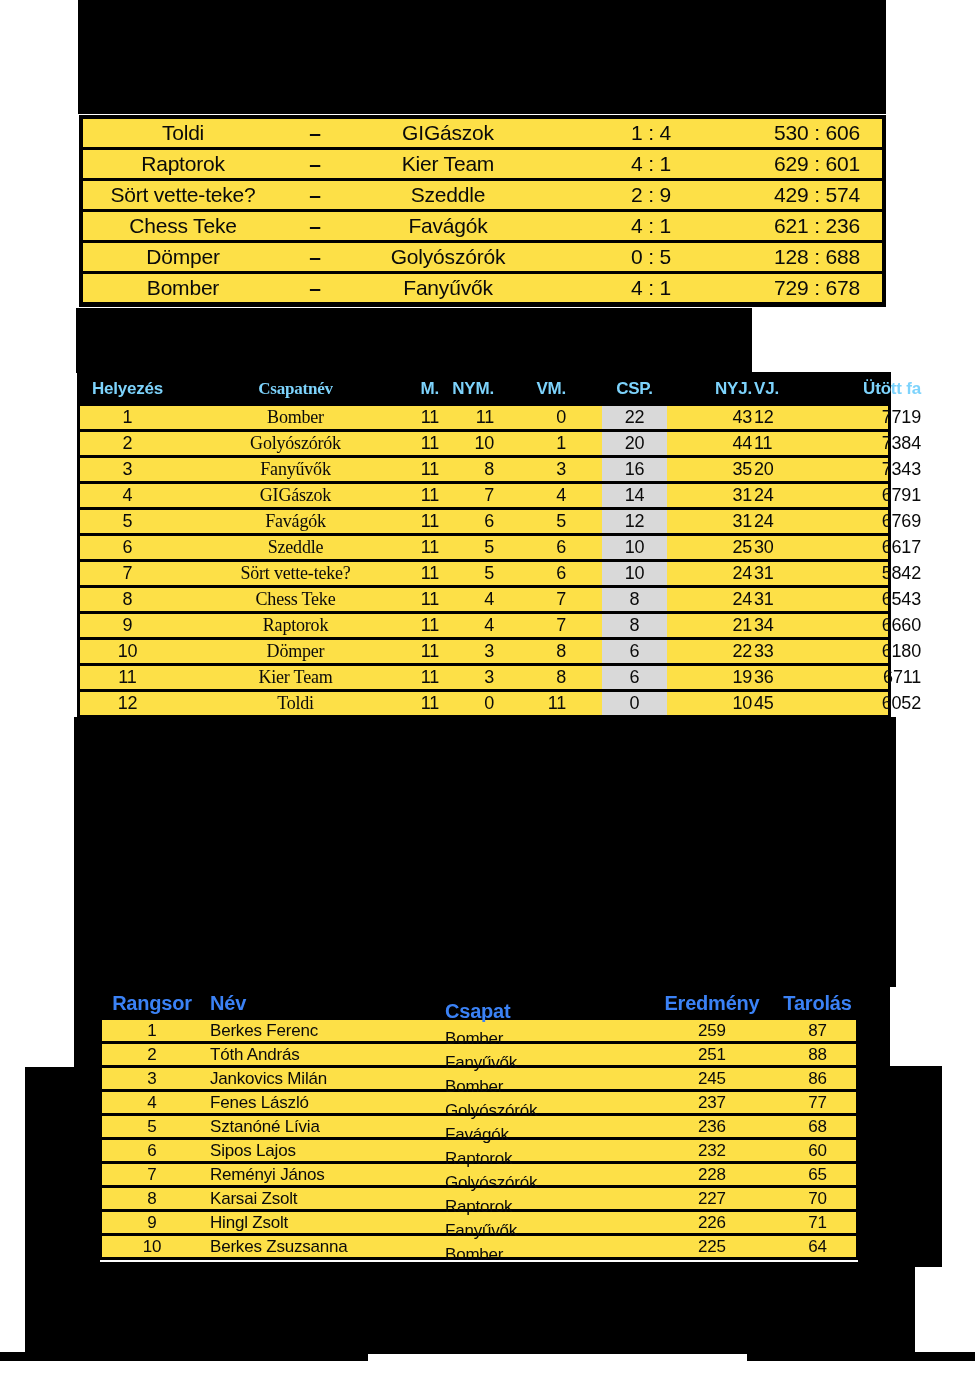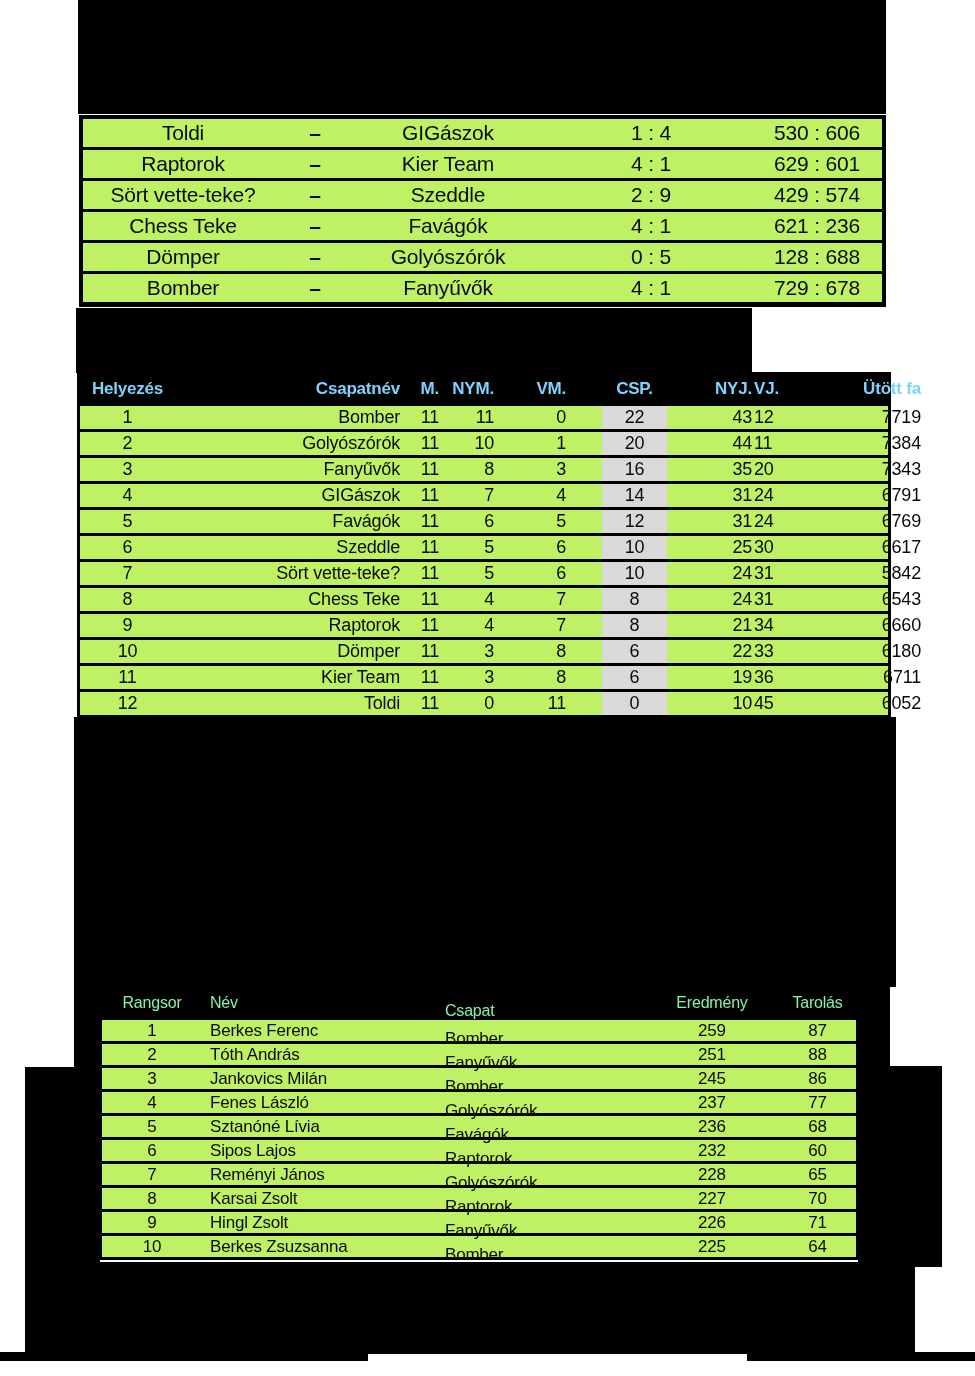--- a/index.html
+++ b/index.html
@@ -5,53 +5,53 @@
   html,body{margin:0;padding:0;background:#ffffff;}
   .page{
     position:relative;width:975px;height:1376px;background:#ffffff;overflow:hidden;
     font-family:"Liberation Sans","DejaVu Sans",sans-serif;color:#0a0a0a;
     letter-spacing:-0.2px;
   }
   .blk{position:absolute;background:#000000;}
 
   
   .sheet{position:absolute;background:#000;box-sizing:border-box;}
-  .row{background:#bef264;display:flex;align-items:center;box-sizing:border-box;}
+  .row{background:#fde047;display:flex;align-items:center;box-sizing:border-box;}
   .cell{box-sizing:border-box;white-space:nowrap;overflow:hidden;}
 
   
   .t1{left:79px;top:115px;width:807px;height:192px;padding:4px;}
   .t1 .row{height:28px;margin-bottom:3px;font-size:21px;}
   .t1 .row:last-child{margin-bottom:0;}
   .t1 .c-home {width:200px;text-align:center;}
   .t1 .c-dash {width:64px; text-align:center;font-weight:bold;}
   .t1 .c-away {width:202px;text-align:center;}
   .t1 .c-sets {width:204px;text-align:center;}
   .t1 .c-pins {width:128px;text-align:center;}
 
   
   .t2{left:77px;top:372px;width:814px;height:346px;padding:3px;}
   .t2 .hrow{height:28px;background:#000;color:#7dd3fc;font-weight:bold;display:flex;align-items:center;font-size:17px;}
   .t2 .row{height:23px;margin-top:3px;font-size:18px;}
   .t2 .c-rank {width:95px;text-align:center;}
-  .t2 .c-team {width:225px;text-align:right;padding-left:16px;}
+  .t2 .c-team {width:225px;text-align:center;padding-left:16px;font-family:Liberation Serif, serif;}
   .t2 .c-m    {width:42px;text-align:right;padding-right:3px;}
   .t2 .c-nym  {width:56px;text-align:right;padding-right:4px;}
   .t2 .c-vm   {width:104px;text-align:right;padding-right:36px;}
   .t2 .c-csp  {width:65px;text-align:left;align-self:stretch;display:flex;align-items:center;justify-content:center;}
   .t2 .row .c-csp{background:#d9d9d9;}
   .t2 .c-nyj  {width:43px;text-align:right;padding-right:2px;margin-left:44px;}
   .t2 .c-vj   {width:68px;padding-right:4px;}
   .t2 .c-pins {width:108px;text-align:right;padding-right:9px;}
   
   .cell{flex:0 0 auto;}
 
   
   .t3{left:99px;top:986px;width:760px;height:274px;padding:3px;}
-  .t3 .hrow{height:28px;background:#000;color:#86efac;font-weight:normal;display:flex;align-items:center;font-size:16px;}
+  .t3 .hrow{height:28px;background:#000;color:#3b82f6;font-weight:bold;display:flex;align-items:center;font-size:20px;}
   .t3 .row{height:21px;margin-top:3px;font-size:17px;}
   .t3 .c-rank {width:100px;text-align:center;}
   .t3 .c-name {width:235px;text-align:left;padding-left:8px;}
   .t3 .c-team {width:210px;text-align:left;padding-left:8px;margin-top:16px;}
   .t3 .c-score{width:130px;text-align:center;}
   .t3 .c-str  {width:81px;text-align:center;}
 
   
   .r-top        {left:78px;  top:0;      width:808px; height:114px;}
   .r-mid        {left:76px;  top:308px;  width:676px; height:65px;}

